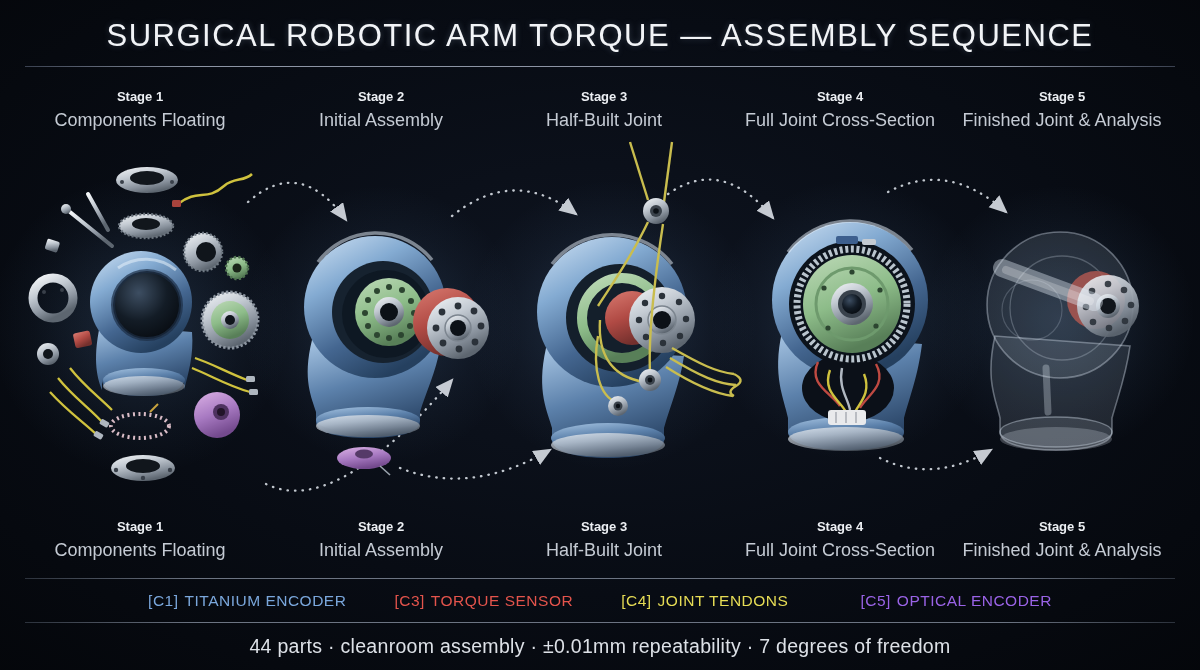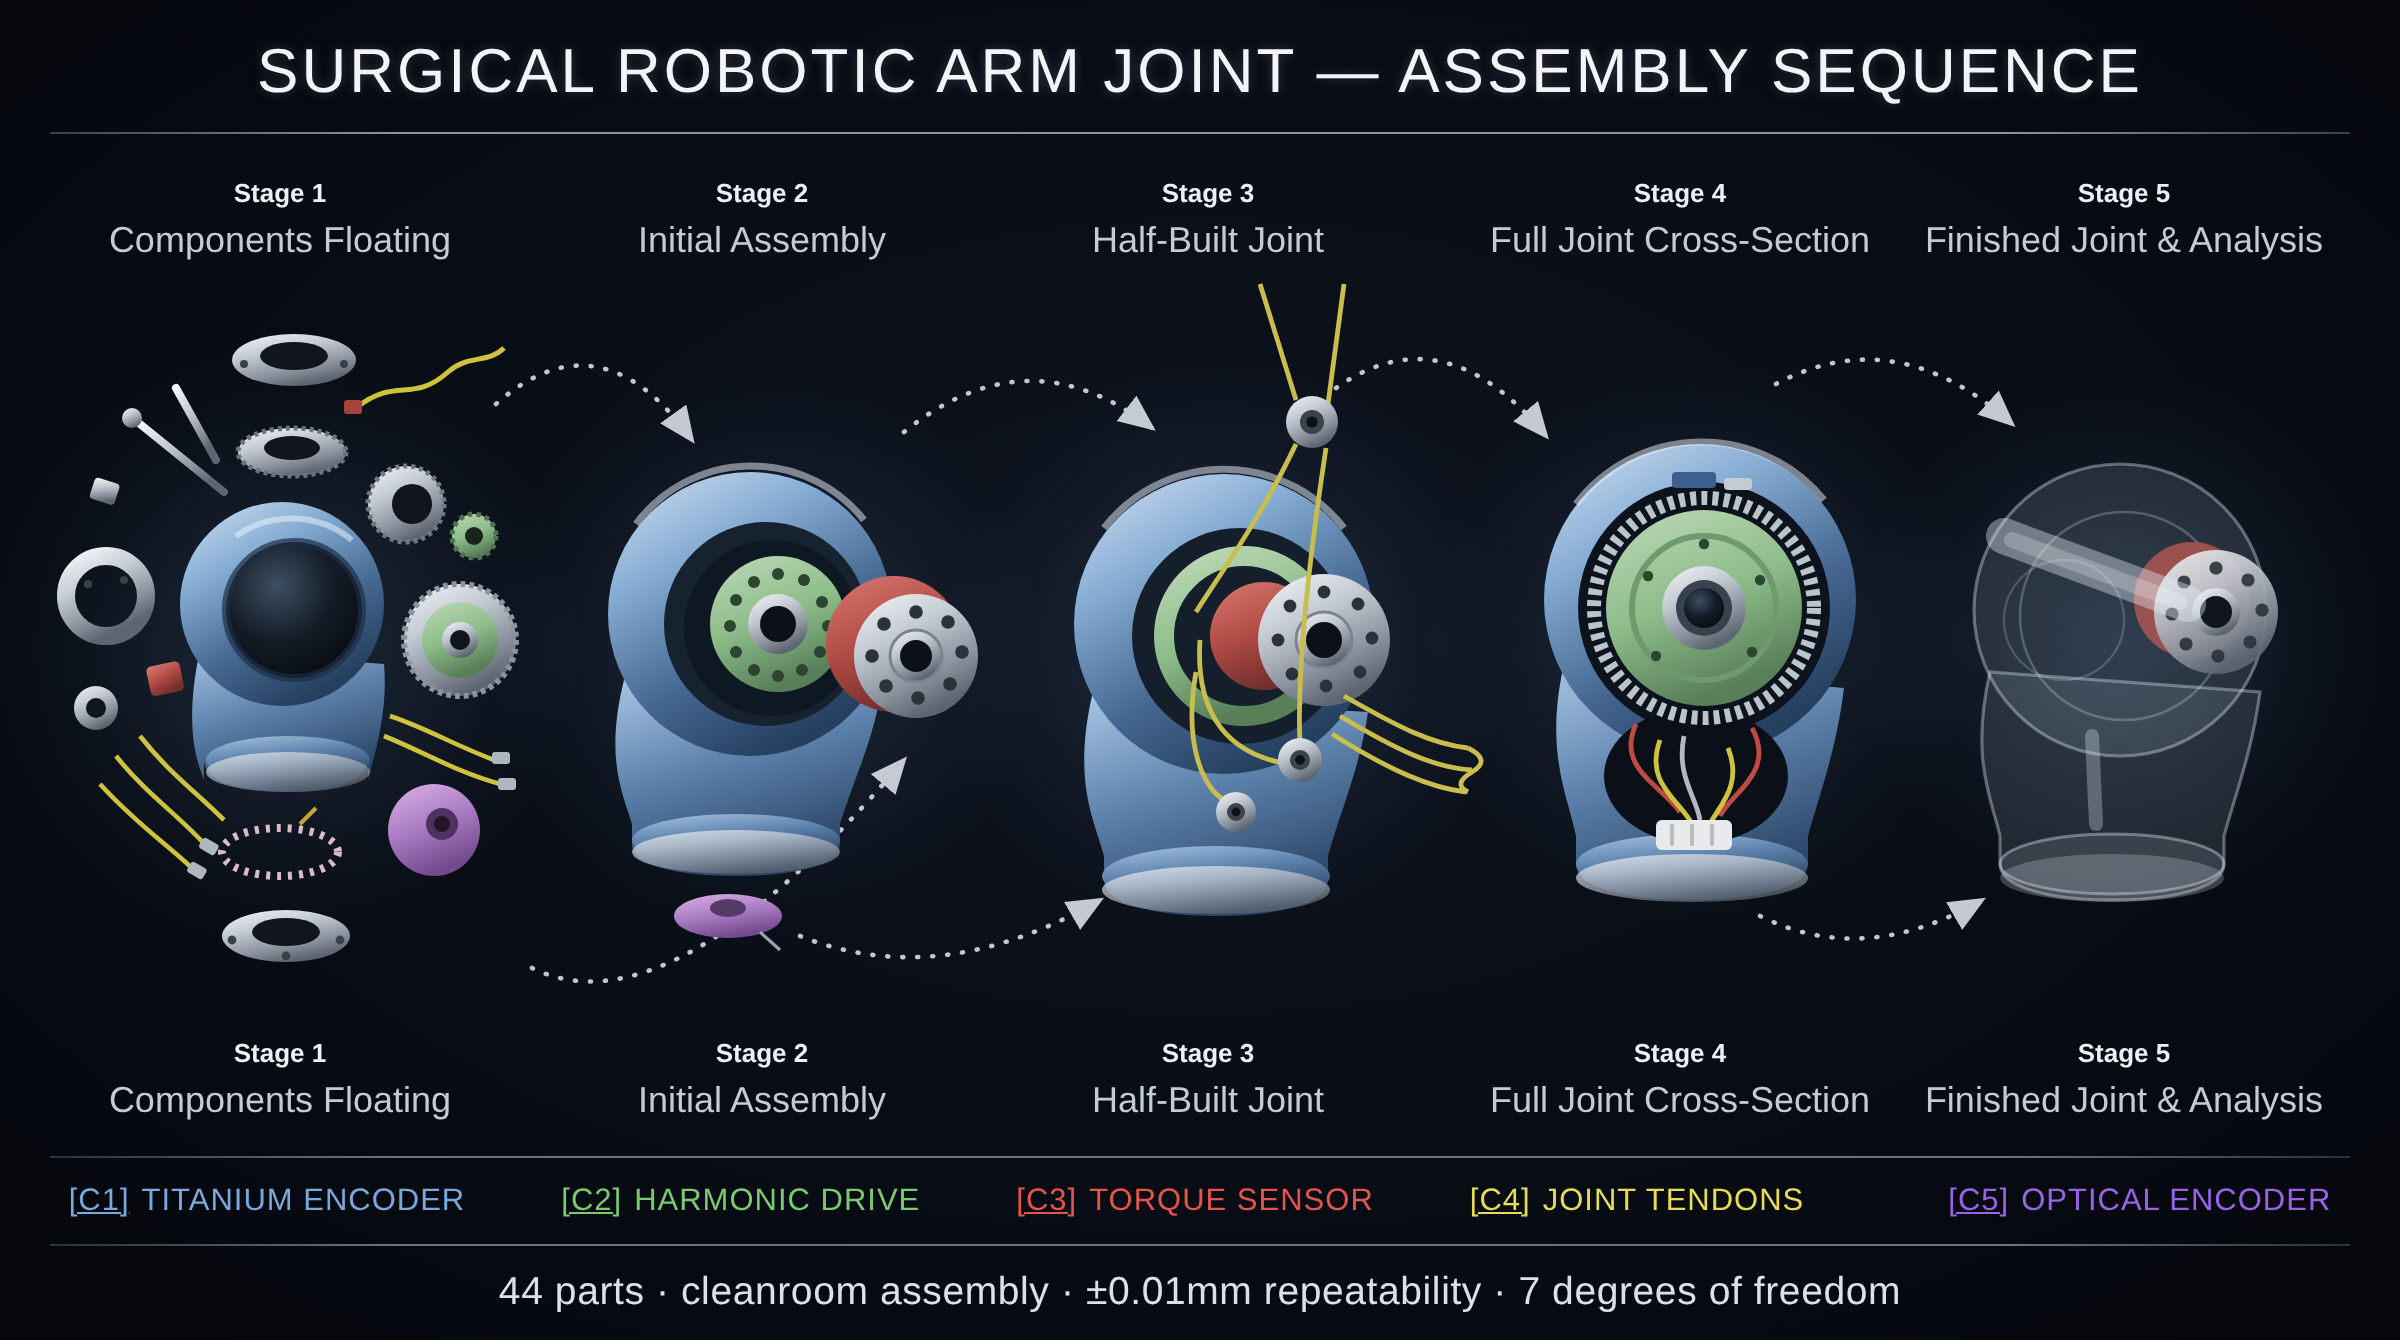--- a/index.html
+++ b/index.html
@@ -27,36 +27,36 @@
   .stage-col{position:absolute;width:244px;text-align:center;}
   .stage-col .l1{font-size:13px;font-weight:700;color:#eceff3;line-height:25px;}
   .stage-col .l2{font-size:18px;font-weight:400;color:#c5cbd4;line-height:23px;}
   .c1{left:18px;} .c2{left:259px;} .c3{left:482px;} .c4{left:718px;} .c5{left:940px;}
   
   .legend{
     position:absolute;top:579px;left:25px;right:25px;height:43px;
     display:flex;align-items:center;justify-content:center;gap:48px;
   }
   .legend-item{font-size:15.5px;letter-spacing:.5px;white-space:nowrap;}
-  .legend-item .code{margin-right:6px;text-decoration:underline;}
+  .legend-item .code{margin-right:6px;}
   
   .footer{
     position:absolute;top:623px;left:0;width:1200px;height:47px;
     display:flex;align-items:center;justify-content:center;
     font-size:19.5px;color:#dde1e7;letter-spacing:.3px;
   }
   .band{position:absolute;top:140px;left:0;}
 </style>
 </head>
 <body>
 
 <div class="page">
 
   <div class="hdr">
-    <h1>SURGICAL ROBOTIC ARM JOINT — ASSEMBLY SEQUENCE</h1>
+    <h1>SURGICAL ROBOTIC ARM TORQUE — ASSEMBLY SEQUENCE</h1>
   </div>
   <div class="rule r1"></div>
 
   <div class="labels top">
     <div class="stage-col c1">
       <div class="l1">Stage 1</div>
       <div class="l2">Components Floating</div>
     </div>
     <div class="stage-col c2">
       <div class="l1">Stage 2</div>
@@ -406,23 +406,20 @@
       <div class="l1">Stage 5</div>
       <div class="l2">Finished Joint &amp; Analysis</div>
     </div>
   </div>
 
   <div class="rule r2"></div>
   <div class="legend">
     <div class="legend-item" style="color: rgb(122, 167, 220);">
       <span class="code">[C1]</span><span>TITANIUM ENCODER</span>
     </div>
-    <div class="legend-item" style="color: rgb(124, 201, 114);">
-      <span class="code">[C2]</span><span>HARMONIC DRIVE</span>
-    </div>
     <div class="legend-item" style="color: rgb(228, 84, 76);">
       <span class="code">[C3]</span><span>TORQUE SENSOR</span>
     </div>
     <div class="legend-item" style="color: rgb(230, 220, 85);">
       <span class="code">[C4]</span><span>JOINT TENDONS</span>
     </div>
     <div class="legend-item" style="color: rgb(154, 99, 230); padding-left: 24px;">
       <span class="code">[C5]</span><span>OPTICAL ENCODER</span>
     </div>
   </div>

